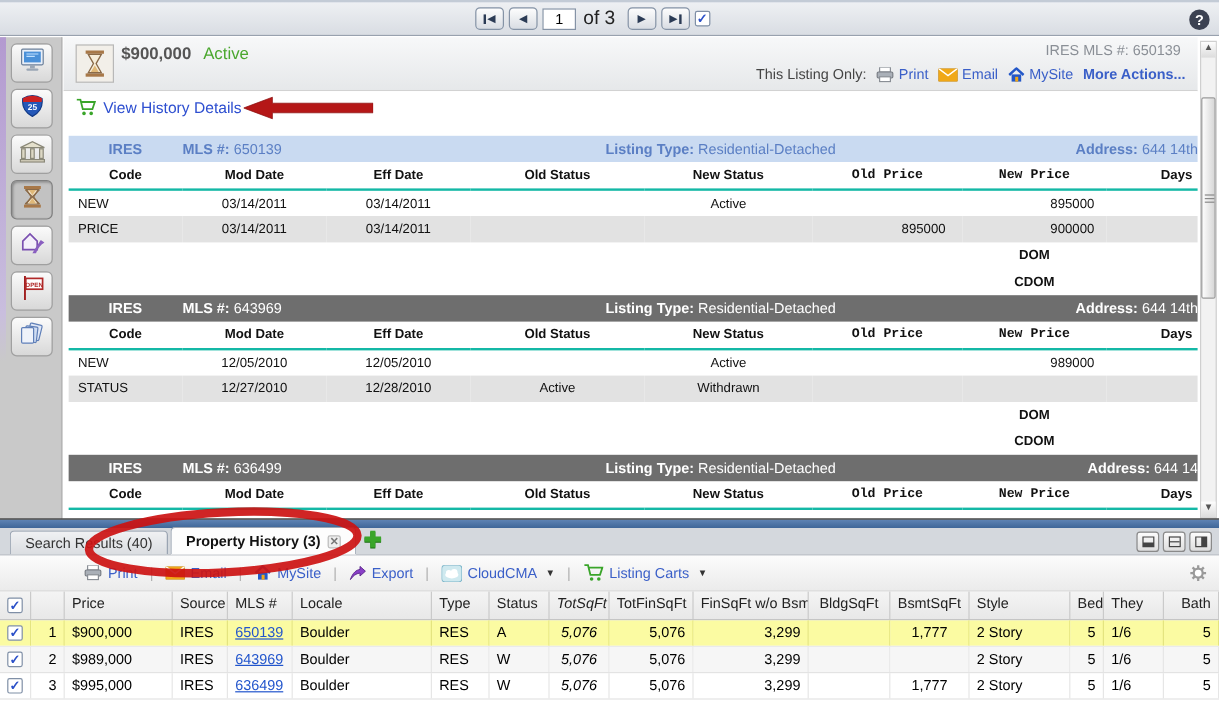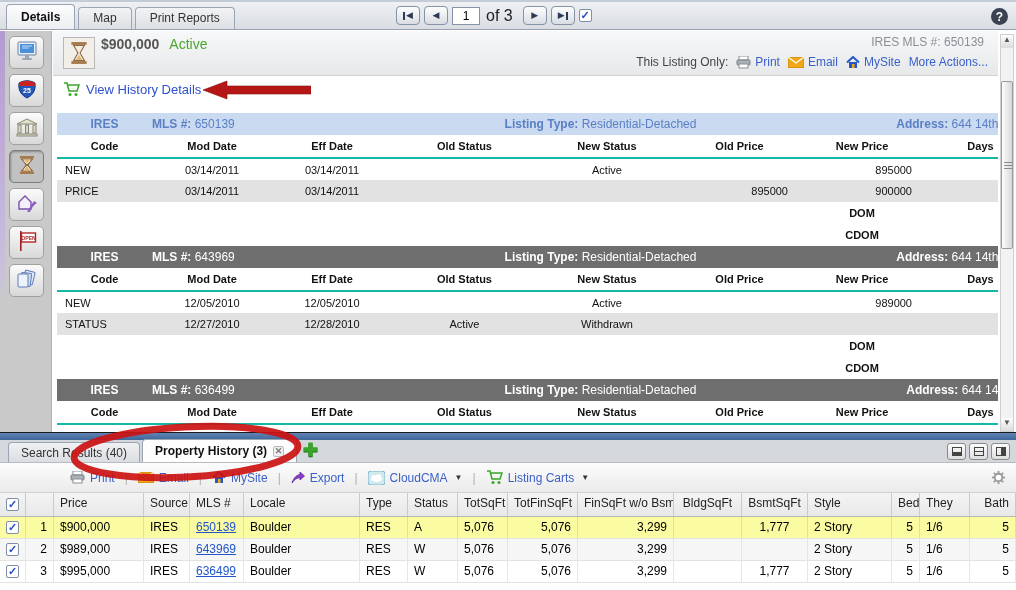--- a/index.html
+++ b/index.html
@@ -40,21 +40,21 @@
   .hourglass-btn { position:absolute; left:10px; top:6px; width:32px; height:32px; border:1px solid #b8b8b8; background:#f2efe9;
     display:flex; align-items:center; justify-content:center; }
   .price-line { position:absolute; left:48px; top:5px; font-size:14px; }
   .price { font-weight:bold; color:#555; }
   .lstatus { color:#4aa72e; margin-left:6px; }
   .addr-line { position:absolute; left:48px; top:23px; font-size:13px; color:#6e6e6e;margin-top:32px; }
   .mlsline { position:absolute; right:14px; top:4px; font-size:12px; color:#8a8f96; }
   .actline { position:absolute; right:10px; top:24px; font-size:12px; display:flex; align-items:center; gap:8px; }
   .actlabel { color:#444; }
   .alink { color:#3a5fc8; cursor:pointer; display:flex; align-items:center; gap:4px; }
-  .alink.bold { font-weight:normal; }
+  .alink.bold { font-weight:bold; }
 
   
   .content { position:absolute; left:53px; top:76px; width:945px; height:356px; background:#fff; overflow:hidden; }
   .vh-row { position:absolute; left:10px; top:6px; display:flex; align-items:flex-end; gap:6px; }
   .vh-link { font-size:13px; color:#2e4fd0; cursor:pointer; }
   .note { position:absolute; left:232px; top:2px; width:470px; text-align:center; color:#cc0000; font-weight:bold; font-size:12px; line-height:15px; }
   .redarrow { position:absolute; left:150px; top:4px; }
 
   .hwrap { position:absolute; left:4px; top:37px; width:944px; overflow:hidden; }
   .hband { display:flex; align-items:center; width:982px; height:22px; font-size:12px; }
@@ -68,21 +68,21 @@
   table.htable { width:982px; table-layout:fixed; border-collapse:collapse; font-size:11px; color:#111; }
   .htable th { font-weight:bold; height:23px; border-bottom:2px solid #14b8a6; text-align:center; }
   .htable td { height:22px; }
   .htable tr.alt td { background:#e2e2e2; }
   .c-code { width:95px; text-align:left; padding-left:8px; }
   th.c-code { text-align:center; padding-left:0; }
   .c-mod { width:120px; text-align:center; } .c-eff { width:120px; text-align:center; }
   .c-olds { width:145px; text-align:center; } .c-news { width:140px; text-align:center; }
   .c-oldp { width:125px; text-align:right; padding-right:14px; }
   .c-newp { width:120px; text-align:right; padding-right:10px; }
-  th.c-oldp, th.c-newp { text-align:center; padding-right:0; }
+  th.c-oldp, th.c-newp { text-align:center; padding-right:0;font-family:Liberation Mono, monospace; }
   .c-days { width:117px; text-align:center; }
   tr.labelrow .c-newp { text-align:center; padding-right:0; font-weight:bold; }
 
   
   .vscroll { position:absolute; right:2px; top:34px; width:14px; height:398px; background:#f2f2f2; border:1px solid #cfcfcf; }
   .sb-arrow { position:absolute; left:0; width:12px; height:13px; text-align:center; font-size:8px; color:#555; cursor:pointer; background:linear-gradient(#fdfdfd,#dcdcdc); }
   .sb-up { top:0; } .sb-down { bottom:0; }
   .sb-thumb { position:absolute; left:0; top:46px; width:12px; height:168px; border:1px solid #9a9a9a; border-radius:2px;
     background:linear-gradient(90deg,#fdfdfd,#d7d7d7); cursor:grab; }
   .sb-grip { position:absolute; left:2px; top:50%; width:8px; height:1px; background:#8a8a8a; box-shadow:0 -3px 0 #8a8a8a, 0 3px 0 #8a8a8a; }
@@ -116,40 +116,35 @@
   .grow { display:flex; height:22px; align-items:stretch; border-bottom:1px solid #e3e3e3; }
   .grow.head { background:linear-gradient(#f4f4f4,#e8e8e8); border-bottom:1px solid #b8b8b8; font-weight:normal; color:#222; height:24px; }
   .gcell { padding:3px 6px; border-right:1px solid #e6e6e6; white-space:nowrap; overflow:hidden; }
   .grow.head .gcell { border-right:1px solid #cacaca; }
   .grow.r1 .gcell { background:#fbfba2; border-right:1px solid #e4e480; }
   .grow.r2 .gcell { background:#f6f6f6; }
   .gc-chk { width:26px; display:flex; align-items:center; justify-content:center; padding:0; }
   .gc-num { width:28px; text-align:right; }
   .gc-price { width:90px; } .gc-source { width:46px; } .gc-mls { width:54px; }
   .gc-locale { width:116px; } .gc-type { width:48px; } .gc-status { width:50px; }
-  .gc-tot { width:50px; text-align:left; } .gc-totfin { width:70px; text-align:right; }
+  .gc-tot { width:50px; text-align:center;font-style:italic; } .gc-totfin { width:70px; text-align:right; }
   .gc-finwo { width:96px; text-align:right; } .gc-bldg { width:68px; text-align:right; }
   .gc-bsmt { width:66px; text-align:center; } .gc-style { width:84px; }
   .gc-bed { width:28px; text-align:right; } .gc-area { width:50px; } .gc-bath { width:46px; text-align:right; }
   .grow.head .gc-totfin, .grow.head .gc-finwo, .grow.head .gc-bldg { text-align:center; }
   .mlslink { color:#2255cc; text-decoration:underline; cursor:pointer; }
 
   .overlay { position:absolute; pointer-events:none; }
 </style>
 </head>
 <body>
 
 <div id="app">
 
   <div class="topbar">
-    <div class="toptabs">
-      <div class="ttab active">Details</div>
-      <div class="ttab">Map</div>
-      <div class="ttab">Print Reports</div>
-    </div>
     <div class="pager">
       <div class="pbtn">
           <span class="bar l"></span>
           <span class="tri">◀</span>
         </div>
       <div class="pbtn">
           <span class="tri">◀</span>
         </div>
       <input class="pnum" value="1" style="">
       <span class="pof">of 3</span>

